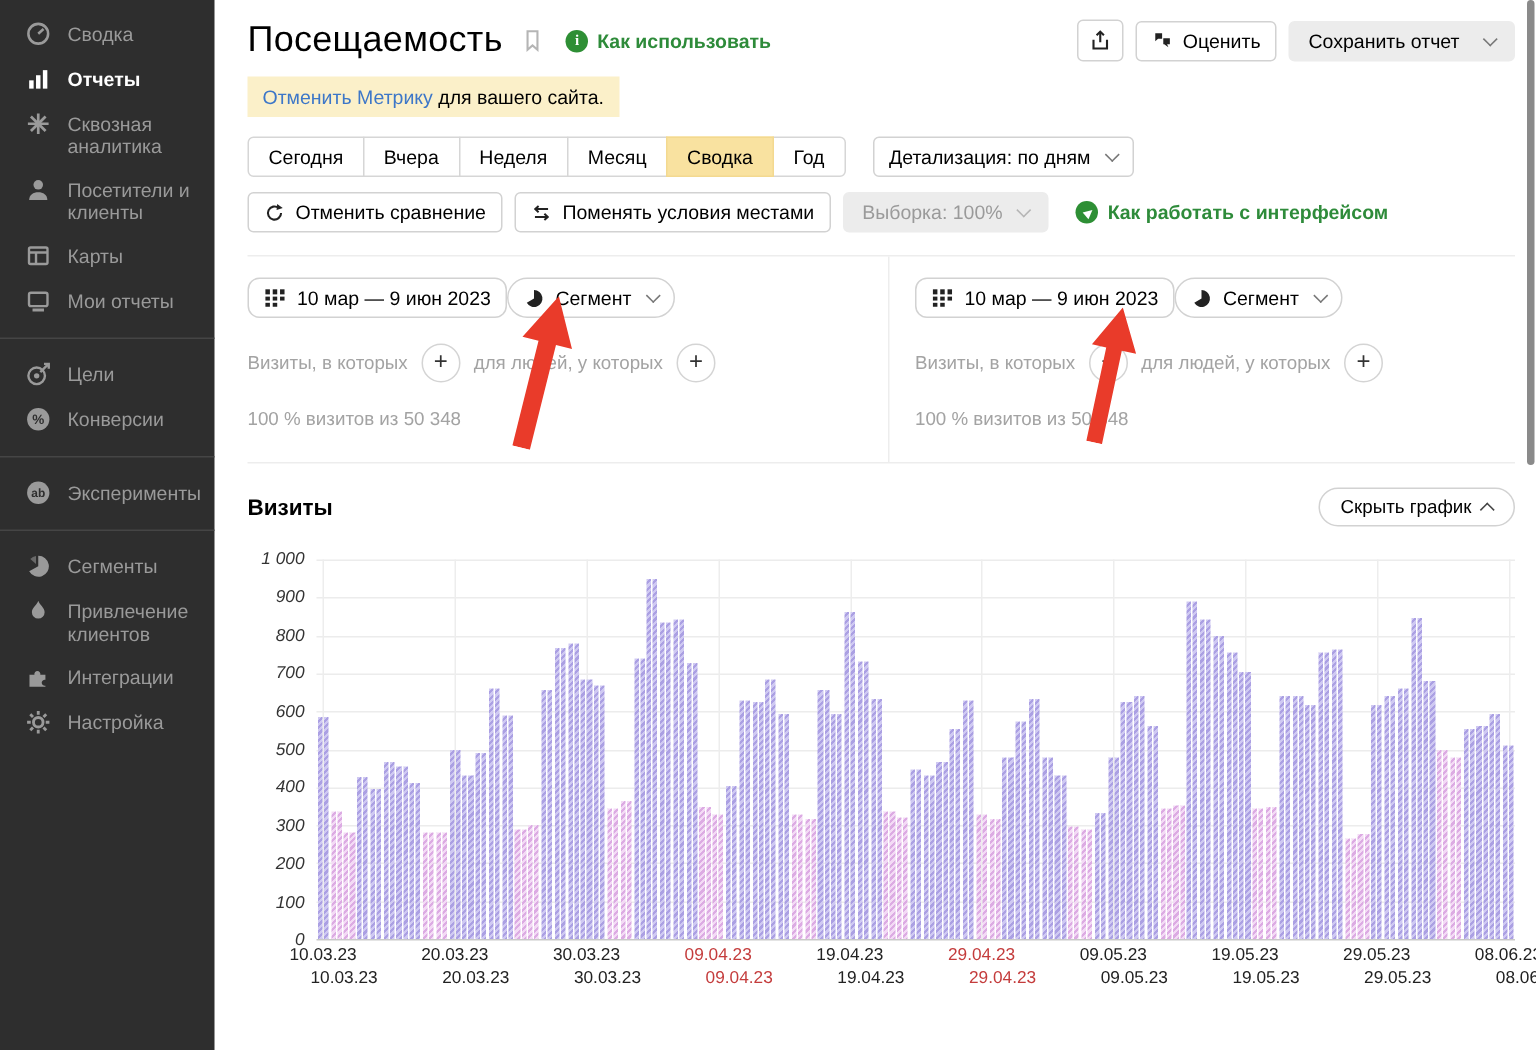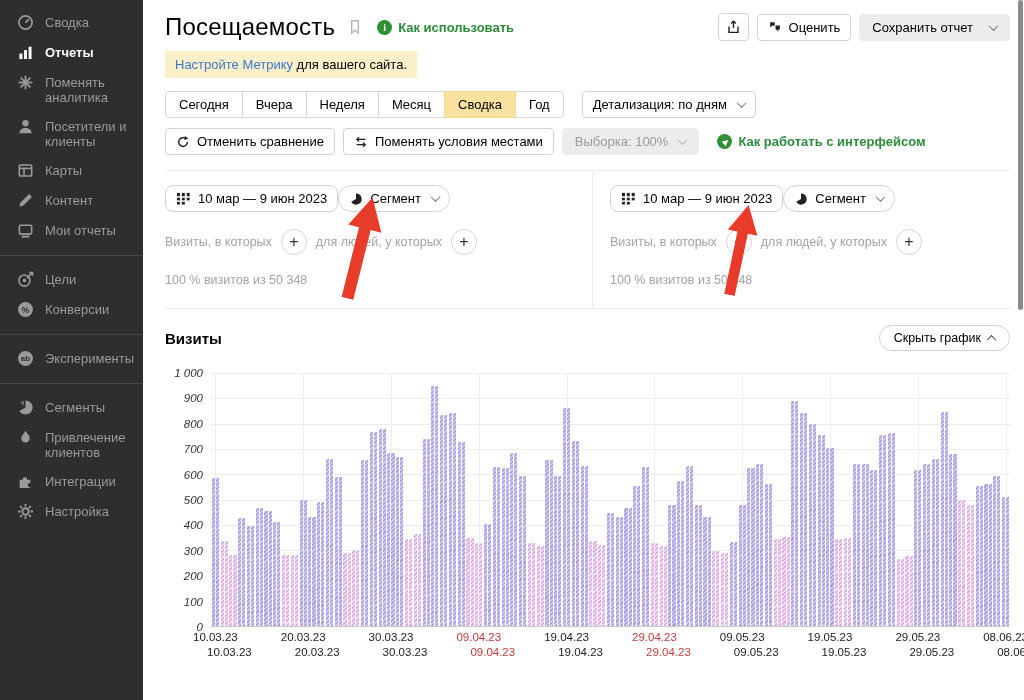--- a/index.html
+++ b/index.html
@@ -125,44 +125,38 @@
     </div>
     <div class="s-item">
       <svg viewBox="0 0 16 16" class="ic">
         <g stroke="currentColor" stroke-width="1.7">
           <line x1="8" y1="1.5" x2="8" y2="14.5"></line>
           <line x1="1.5" y1="8" x2="14.5" y2="8"></line>
           <line x1="3.4" y1="3.4" x2="12.6" y2="12.6"></line>
           <line x1="12.6" y1="3.4" x2="3.4" y2="12.6"></line>
         </g>
       </svg>
-      <span>Поменять аналитика</span>
+      <span>Сквозная аналитика</span>
     </div>
     <div class="s-item">
       <svg viewBox="0 0 16 16" class="ic">
         <circle cx="8" cy="4.9" r="3" fill="currentColor"></circle>
         <path d="M2.3 14.4c0-3.3 2.6-4.9 5.7-4.9s5.7 1.6 5.7 4.9z" fill="currentColor"></path>
       </svg>
       <span>Посетители и клиенты</span>
     </div>
     <div class="s-item">
       <svg viewBox="0 0 16 16" class="ic">
         <g fill="none" stroke="currentColor" stroke-width="1.5">
           <rect x="2.2" y="2.8" width="11.6" height="10.4" rx="1"></rect>
           <line x1="2.2" y1="6" x2="13.8" y2="6"></line>
           <line x1="6.6" y1="6" x2="6.6" y2="13.2"></line>
         </g>
       </svg>
       <span>Карты</span>
-    </div>
-    <div class="s-item">
-      <svg viewBox="0 0 16 16" class="ic">
-        <path d="M2.2 13.8l1-3.8 7.6-7.6c.3-.3.8-.3 1.1 0l1.7 1.7c.3.3.3.8 0 1.1L6 12.8z" fill="currentColor"></path>
-      </svg>
-      <span>Контент</span>
     </div>
     <div class="s-item">
       <svg viewBox="0 0 16 16" class="ic">
         <rect x="2.2" y="3" width="11.6" height="8.4" rx="1.2" fill="none" stroke="currentColor" stroke-width="1.5"></rect>
         <line x1="4.4" y1="13.8" x2="11.6" y2="13.8" stroke="currentColor" stroke-width="1.8"></line>
       </svg>
       <span>Мои отчеты</span>
     </div>
     <div class="s-div"></div>
     <div class="s-item">
@@ -251,21 +245,21 @@
       </button>
       <button class="btn gray">
         <span>Сохранить отчет</span>
         <span class="chev" style="margin-left:10px"></span>
       </button>
     </span>
   </div>
 
   <div>
     <div class="banner">
-      <span class="blue-link">Настройте Метрику</span><span> для вашего сайта.</span>
+      <span class="blue-link">Отменить Метрику</span><span> для вашего сайта.</span>
     </div>
   </div>
 
   <div class="tabs-row">
     <div class="tabs" id="tabs">
         <button class="tab">Сегодня</button>
         <button class="tab">Вчера</button>
         <button class="tab">Неделя</button>
         <button class="tab">Месяц</button>
         <button class="tab active">Сводка</button>

